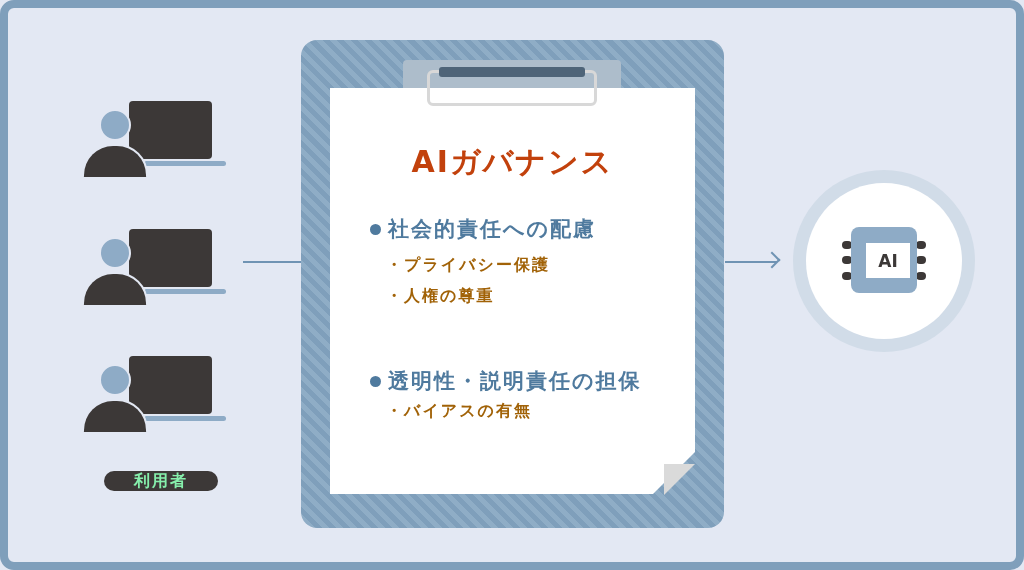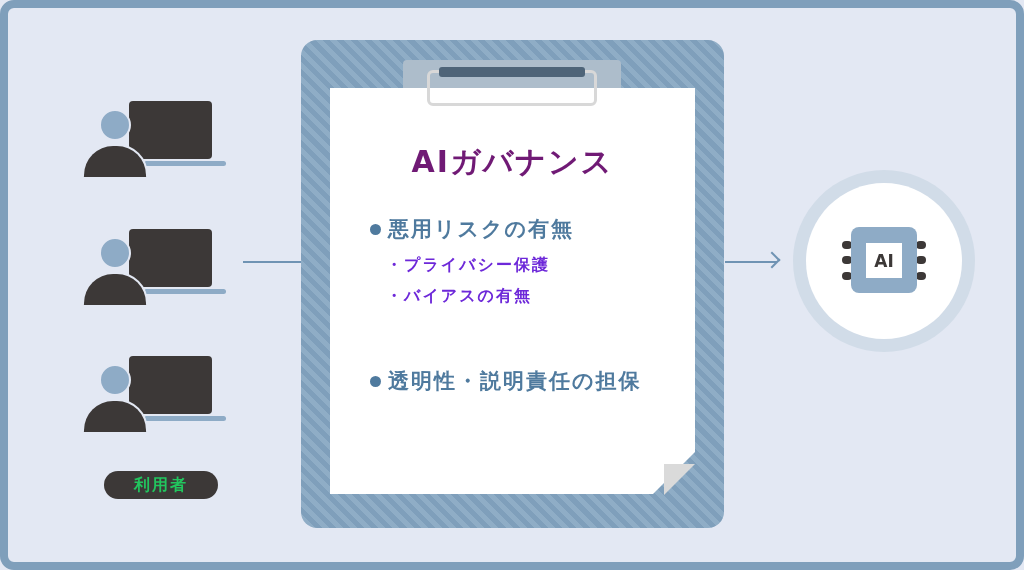--- a/index.html
+++ b/index.html
@@ -8,22 +8,22 @@
     .frame-outer {
       position: absolute; left: 0; top: 0; width: 1024px; height: 570px;
       border: 8px solid #7f9fbb; border-radius: 14px; background: #e3e8f3;
     }
     .user { position: absolute; left: 82px; width: 150px; height: 80px; }
     .user .screen { position: absolute; left: 47px; top: 0; width: 83px; height: 58px; background: #3c3837; border-radius: 4px; }
     .user .stand { position: absolute; left: 62px; top: 60px; width: 82px; height: 5px; background: #8eabc6; border-radius: 3px; }
     .user .head { position: absolute; left: 17px; top: 8px; width: 32px; height: 32px; border-radius: 50%; background: #8eabc6; border: 2px solid #e3e8f3; }
     .user .body { position: absolute; left: 0px; top: 43px; width: 66px; height: 33px; background: #3c3837; border-radius: 33px 33px 2px 2px; border: 2px solid #e3e8f3; border-bottom: none; }
     .user-label {
-      position: absolute; left: 104px; top: 471px; width: 114px; height: 28px; border-radius: 15px;
-      background: #3c3837; color: #22c55e; font-weight: bold; font-size: 16px; letter-spacing: 2px;
+      position: absolute; left: 104px; top: 471px; width: 114px; height: 20px; border-radius: 15px;
+      background: #3c3837; color: #86efac; font-weight: bold; font-size: 16px; letter-spacing: 2px;
       display: flex; align-items: center; justify-content: center;
     }
     .line-in { position: absolute; left: 243px; top: 261px; width: 58px; height: 2px; background: #6f93b3; }
     .clipboard {
       position: absolute; left: 301px; top: 40px; width: 423px; height: 488px; border-radius: 16px;
       background: repeating-linear-gradient(45deg, #7f9fbb 0px, #7f9fbb 5px, #8fadc6 5px, #8fadc6 10px);
     }
     .clip-base { position: absolute; left: 403px; top: 60px; width: 218px; height: 40px; background: #adbdcb; border-radius: 4px 4px 0 0; }
     .paper {
       position: absolute; left: 330px; top: 88px; width: 365px; height: 406px; background: #ffffff;
@@ -33,33 +33,33 @@
       position: absolute; left: 664px; top: 464px; width: 31px; height: 31px; background: #dadada;
       clip-path: polygon(0 0, 100% 0, 0 100%);
     }
     .clip-ring {
       position: absolute; left: 427px; top: 70px; width: 170px; height: 36px; border: 3px solid #d8d8d8;
       border-radius: 6px;
     }
     .clip-bar { position: absolute; left: 439px; top: 67px; width: 146px; height: 10px; background: #4e6478; border-radius: 3px; }
     .title {
       position: absolute; left: 330px; top: 142px; width: 365px; text-align: center;
-      font-size: 30px; font-weight: bold; color: #701a75; letter-spacing: 2px;
+      font-size: 30px; font-weight: bold; color: #c2410c; letter-spacing: 2px;
     }
     .section { position: absolute; left: 370px; }
     .section-head { display: flex; align-items: center; color: #4f7a9e; font-weight: bold; font-size: 21px; letter-spacing: 2px; }
     .section-head .dot { width: 11px; height: 11px; border-radius: 50%; background: #4f7a9e; margin-right: 7px; }
-    .item { margin-left: 16px; font-size: 16px; font-weight: bold; color: #6d28d9; letter-spacing: 2px; height: 31px; line-height: 31px; }
+    .item { margin-left: 16px; font-size: 16px; font-weight: bold; color: #a16207; letter-spacing: 2px; height: 31px; line-height: 31px; }
     .item::before { content: "・"; }
     .arrow-line { position: absolute; left: 725px; top: 261px; width: 52px; height: 2px; background: #6f93b3; }
     .arrow-head { position: absolute; left: 766px; top: 254px; width: 12px; height: 12px; border-top: 2px solid #6f93b3; border-right: 2px solid #6f93b3; transform: rotate(45deg); }
     .ai-ring { position: absolute; left: 793px; top: 170px; width: 182px; height: 182px; border-radius: 50%; background: #d1dce8; }
     .ai-circle { position: absolute; left: 806px; top: 183px; width: 156px; height: 156px; border-radius: 50%; background: #ffffff; }
     .chip { position: absolute; left: 851px; top: 227px; width: 66px; height: 66px; background: #8eabc6; border-radius: 8px; }
-    .chip-inner { position: absolute; left: 866px; top: 243px; width: 36px; height: 35px; background: #ffffff; color: #3c3837; font-weight: bold; font-size: 17px; display: flex; align-items: center; justify-content: center; }
+    .chip-inner { position: absolute; left: 866px; top: 243px; width: 44px; height: 35px; background: #ffffff; color: #3c3837; font-weight: bold; font-size: 17px; display: flex; align-items: center; justify-content: center; }
     .pin { position: absolute; width: 10px; height: 8px; background: #3c3837; border-radius: 4px; }
   </style>
 </head>
 <body>
 
 <div class="frame-outer"></div>
 
 <div class="user" style="top:101px;">
   <div class="screen"></div>
   <div class="stand"></div>
@@ -88,31 +88,32 @@
 <div class="paper"></div>
 <div class="fold"></div>
 <div class="clip-ring"></div>
 <div class="clip-bar"></div>
 
 <div class="title">AIガバナンス</div>
 
 <div class="section" style="top:215px;">
   <div class="section-head" style="margin-bottom:6px;">
     <span class="dot"></span>
-    <span>悪用リスクの有無</span>
+    <span>社会的責任への配慮</span>
   </div>
   <div class="item">プライバシー保護</div>
-  <div class="item">バイアスの有無</div>
+  <div class="item">人権の尊重</div>
 </div>
 
 <div class="section" style="top:367px;">
   <div class="section-head" style="margin-bottom:0;">
     <span class="dot"></span>
     <span>透明性・説明責任の担保</span>
   </div>
+  <div class="item">バイアスの有無</div>
 </div>
 
 <div class="arrow-line"></div>
 <div class="arrow-head"></div>
 
 <div class="ai-ring"></div>
 <div class="ai-circle"></div>
 <div class="pin" style="left:842px; top:241px;"></div>
 <div class="pin" style="left:842px; top:256px;"></div>
 <div class="pin" style="left:842px; top:272px;"></div>

